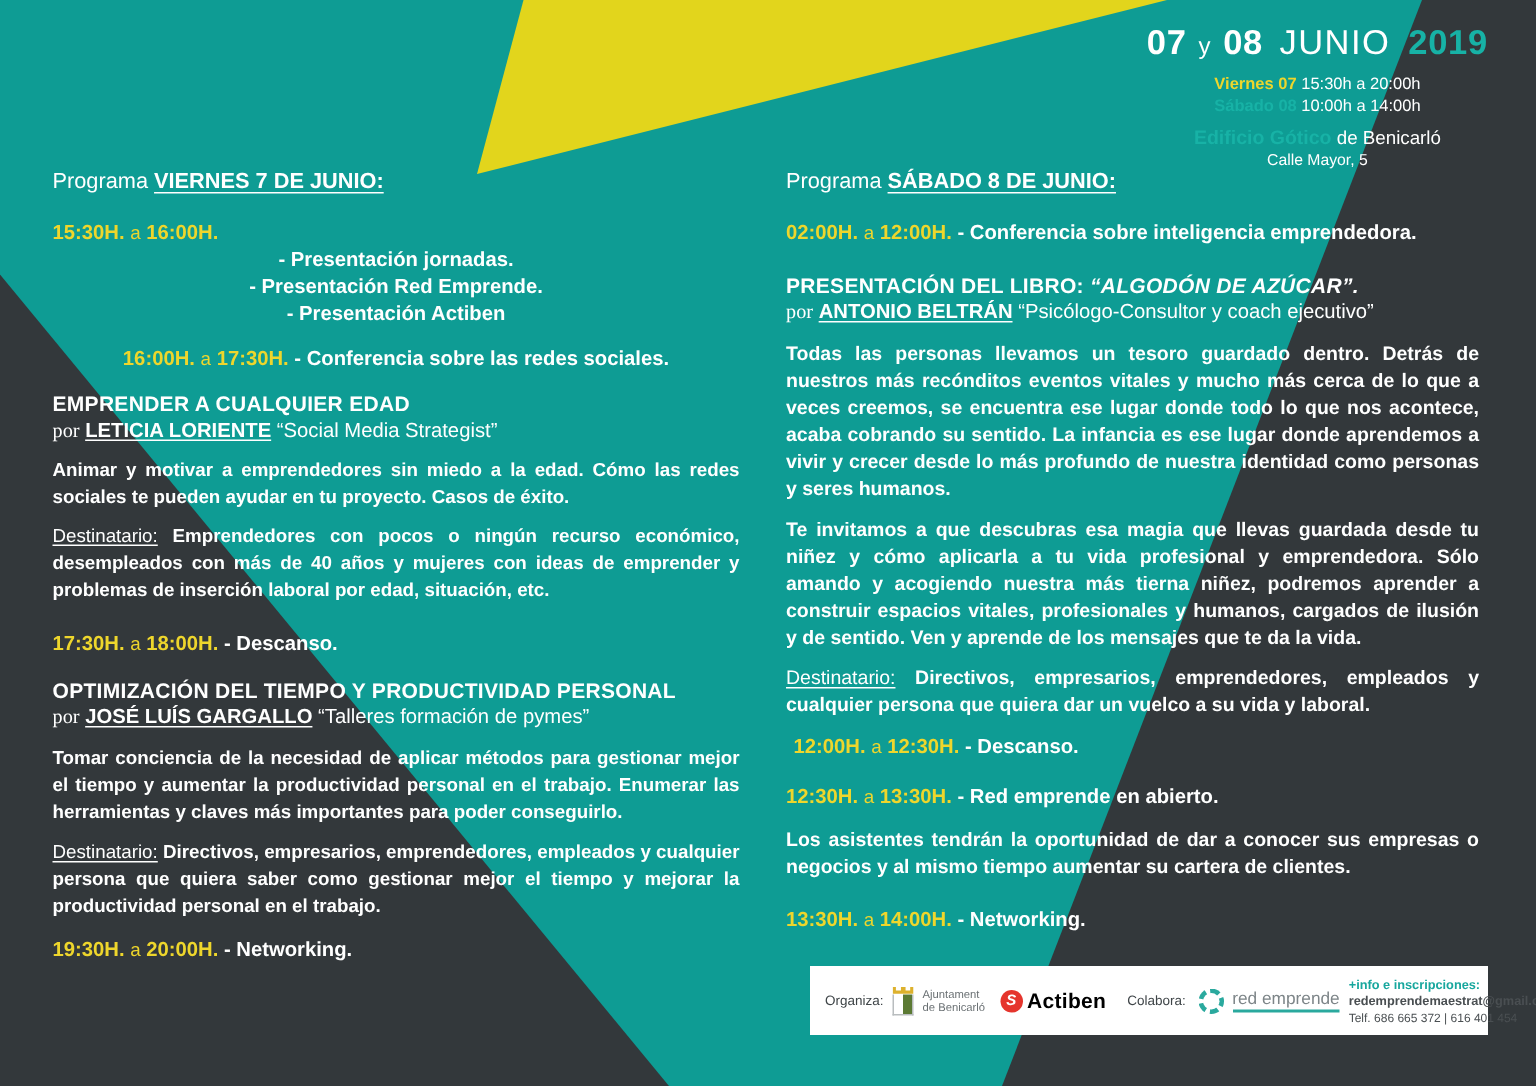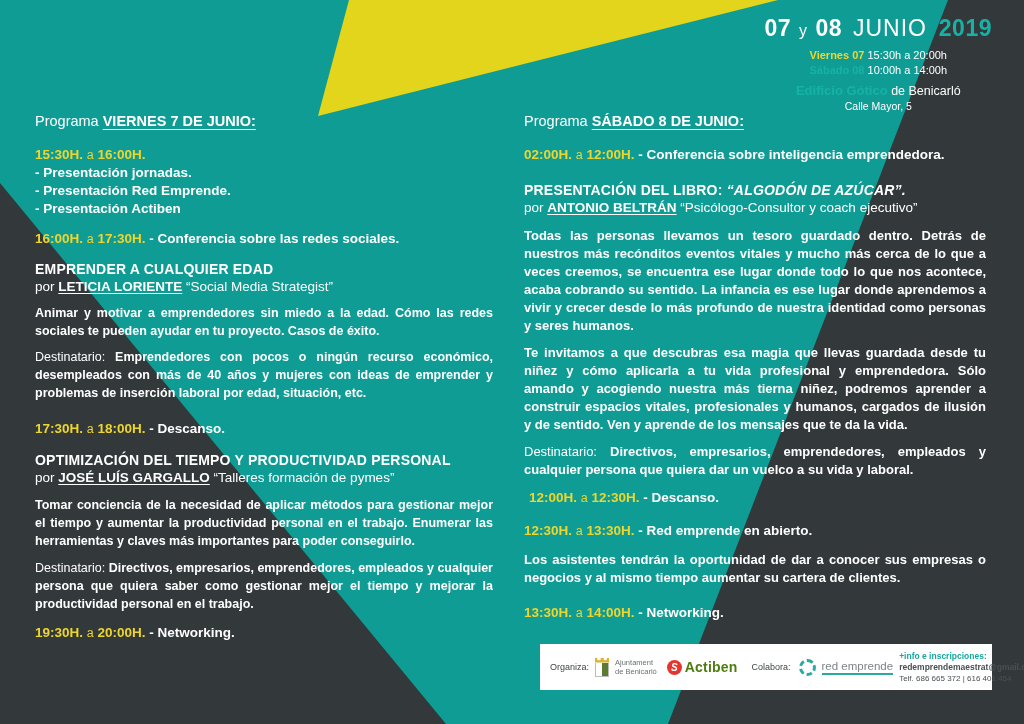--- a/index.html
+++ b/index.html
@@ -46,52 +46,52 @@
   .slot .t{color:#eed62c;font-weight:700;}
   .slot .conj{color:#eed62c;font-weight:400;font-size:12.5px;}
   .slot .d{color:#fff;font-weight:700;}
   .indent{padding-left:5px;}
 
   .bullets p{font-size:13.5px;font-weight:700;line-height:18px;}
 
   .talk-title{font-size:14px;font-weight:800;line-height:18px;letter-spacing:.2px;}
   .t-italic{font-style:italic;}
   .por-line{font-size:13.5px;line-height:18px;}
-  .por{font-weight:400;}
+  .por{font-weight:400;font-family:Liberation Serif, serif;}
   .speaker{font-weight:800;text-decoration:underline;text-underline-offset:2px;}
   .quote{font-weight:400;}
 
   .para{font-weight:700;line-height:18px;text-align:justify;}
   .col-left .para{font-size:12.5px;}
   .col-right .para{font-size:13px;}
-  .dlabel{font-weight:400;text-underline-offset:2px;}
+  .dlabel{font-weight:400;text-decoration:underline;text-underline-offset:2px;}
 
   .mb8{margin-bottom:8px !important;}   .mb9{margin-bottom:9px !important;}
   .mb10{margin-bottom:10px !important;} .mb11{margin-bottom:11px !important;}
-  .mb12{margin-bottom:12px !important;} .mb13{margin-bottom:13px !important;}
+  .mb12{margin-bottom:12px !important;text-align:center;} .mb13{margin-bottom:13px !important;}
   .mb15{margin-bottom:15px !important;} .mb17{margin-bottom:17px !important;}
   .mb18{margin-bottom:18px !important;}
 
   
   .footer-bar{
     position:absolute;left:540px;top:644px;width:452px;height:46px;background:#fff;
     display:flex;align-items:center;gap:6px;padding:0 10px;box-sizing:border-box;
   }
   .org-label,.colab-label{font-size:9px;color:#3f4548;flex-shrink:0;}
   .crest{width:14px;height:19px;display:inline-flex;flex-direction:column;flex-shrink:0;}
   .crest-top{height:5px;background:#ddb12d;
     clip-path:polygon(0 100%,0 0,16% 0,16% 55%,40% 55%,40% 0,62% 0,62% 55%,84% 55%,84% 0,100% 0,100% 100%);}
   .crest-body{flex:1;display:flex;border:1px solid #b9bdbf;border-top:none;}
   .crest-l{flex:1;background:#fff;}
   .crest-r{flex:1;background:#5c7a34;}
   .aj-text{font-size:7.5px;line-height:9px;color:#6a7073;flex-shrink:0;}
   .actiben{display:flex;align-items:center;gap:3px;margin-left:4px;flex-shrink:0;}
   .actiben-icon{width:15px;height:15px;border-radius:50%;background:#e5352d;color:#fff;
     font-weight:700;font-style:italic;font-size:10px;display:inline-flex;align-items:center;justify-content:center;}
-  .actiben-text{font-size:14px;font-weight:800;color:#4d7c0f;letter-spacing:.2px;}
+  .actiben-text{font-size:14px;font-weight:800;color:#000000;letter-spacing:.2px;}
   .colab-label{margin-left:8px;}
   .re-icon{width:17px;height:17px;border:3px dashed #2aa99e;border-radius:50%;box-sizing:border-box;
     display:inline-block;flex-shrink:0;margin-left:2px;}
   .re-text{font-size:11.5px;color:#7d8588;border-bottom:2px solid #2aa99e;padding-bottom:1px;flex-shrink:0;}
   .bar-info{margin-left:auto;text-align:left;line-height:11px;}
   .bar-info .i1{color:#18a79e;font-weight:700;font-size:8.5px;}
   .bar-info .i2{color:#4a4f52;font-size:8.5px;font-weight:700;}
   .bar-info .i3{color:#4a4f52;font-size:8px;}
 </style>
 </head>

